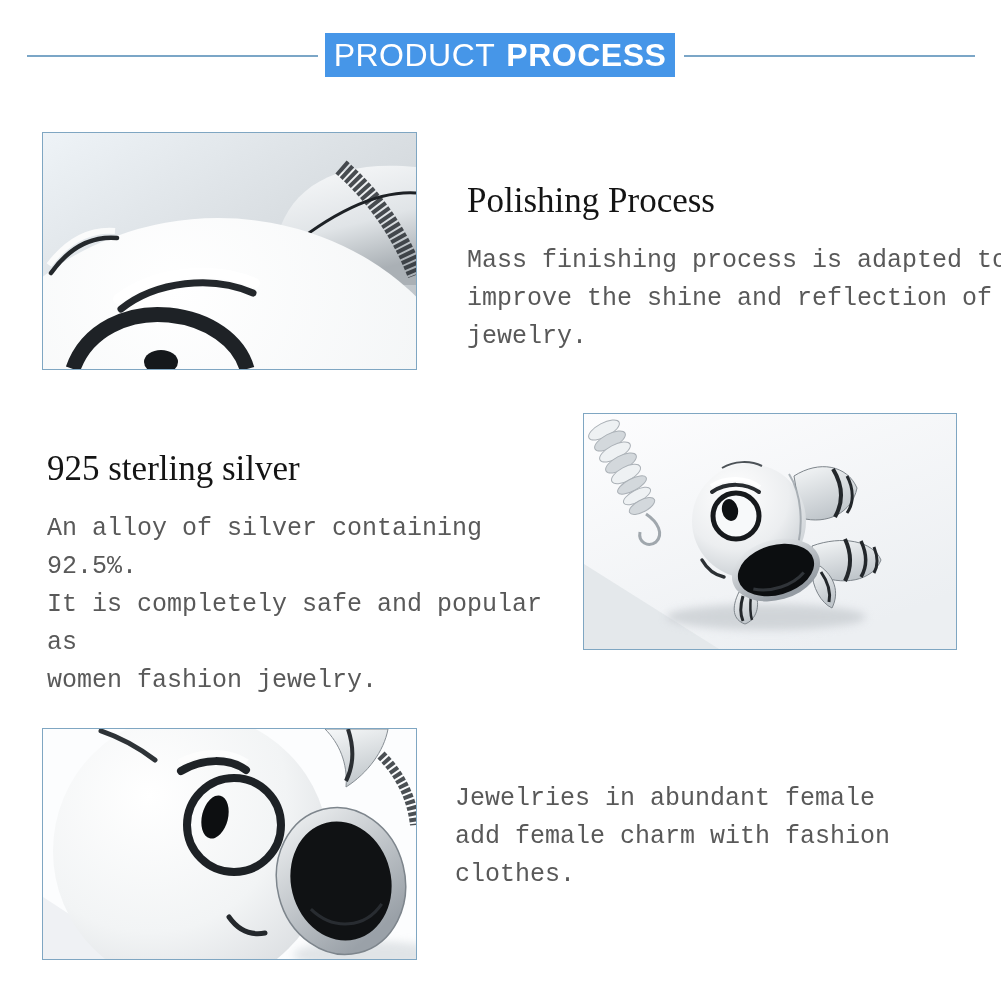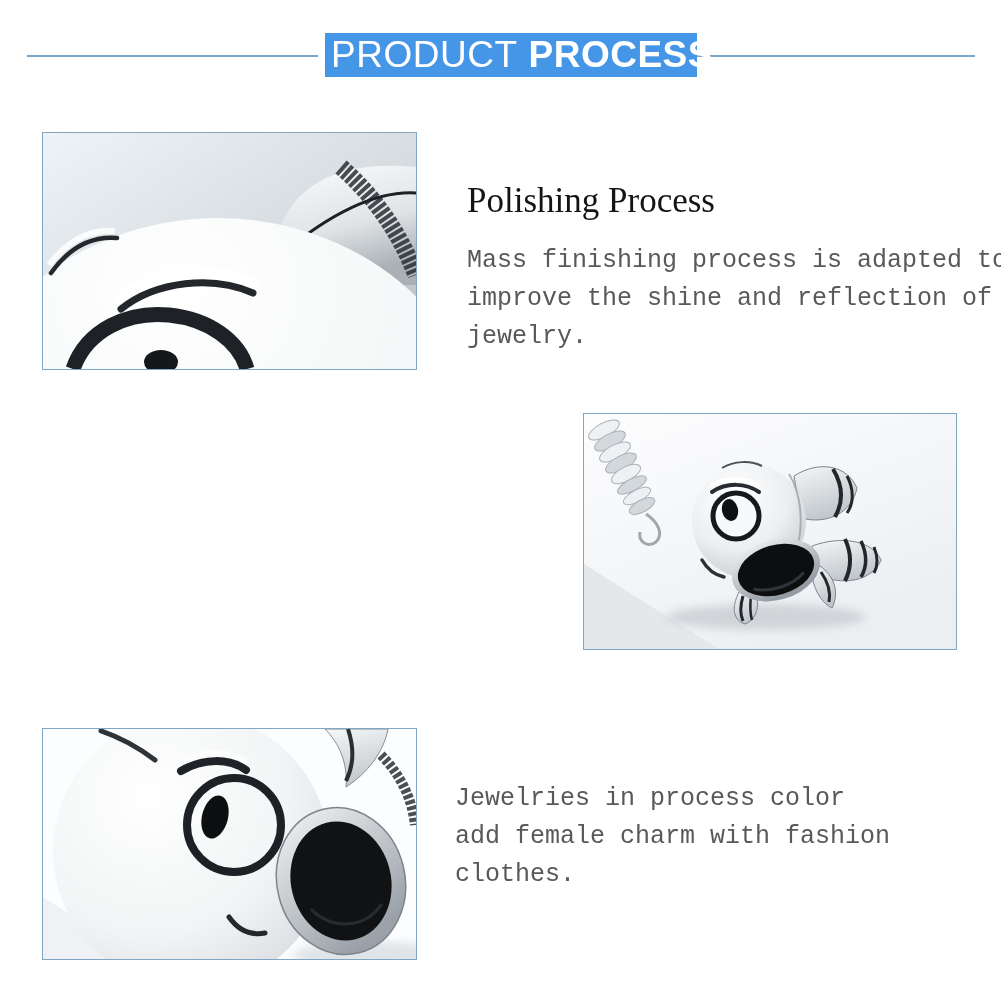--- a/index.html
+++ b/index.html
@@ -9,22 +9,22 @@
     font-family:"Liberation Serif", serif;
   }
   
   .hline { position:absolute; top:55px; height:2px; background:var(--line_blue,#7ba6c7); }
   .hline-left  { left:27px;  width:291px; }
   .hline-right { left:684px; width:291px; }
   .banner {
     position:absolute; left:325px; top:33px; width:350px; height:44px;
     background:var(--banner_blue,#4696e8); color:#ffffff;
     display:flex; align-items:center; justify-content:center;
-    font-family:"Liberation Sans", sans-serif; font-size:37px; letter-spacing:0.5px;
-    font-weight:400; user-select:none;padding-left:22px;
+    font-family:"Liberation Sans", sans-serif; font-size:32px; letter-spacing:0.5px;
+    font-weight:400; user-select:none;
   }
   .banner .bold { font-weight:700; margin-left:11px; }
   
   .photo { position:absolute; border:1px solid var(--photo_border,#7fa6c2); background:#fff; line-height:0; }
   .photo svg { display:block; }
   #photo1 { left:42px;  top:132px; }
   #photo2 { left:583px; top:413px; }
   #photo3 { left:42px;  top:728px; }
   
   .sec-text { position:absolute; }
@@ -94,20 +94,26 @@
       </g>
     </svg>
   </figure>
 
   <div class="sec-text" id="text1">
     <h2 class="sec-heading">Polishing Process</h2>
     <p class="sec-body">Mass finishing process is adapted to
 improve the shine and reflection of jewelry.</p>
   </div>
 
+  <div class="sec-text" id="text2">
+    <h2 class="sec-heading">925 sterling silver</h2>
+    <p class="sec-body">An alloy of silver containing 92.5%.
+It is completely safe and popular as
+women fashion jewelry.</p>
+  </div>
 
   <figure class="photo" id="photo2" style="margin:0" aria-label="Silver fish bead charm with big eye and black threading hole next to a snake chain">
     <svg viewBox="0 0 372 235" width="372" height="235">
       <defs>
         <linearGradient id="g2bg" x1="0" y1="0" x2="0.6" y2="1">
           <stop offset="0" stop-color="#fdfdfe"></stop>
             <stop offset="1" stop-color="#ecEFf2"></stop>
         </linearGradient>
         <radialGradient id="g2body" cx="0.38" cy="0.28" r="0.85">
           <stop offset="0" stop-color="#ffffff"></stop>
@@ -220,17 +226,17 @@
       <g transform="rotate(-14 298 152)">
         <ellipse cx="298" cy="152" rx="64" ry="74" fill="url(#g3rim)"></ellipse>
         <ellipse cx="298" cy="152" rx="64" ry="74" fill="none" stroke="#7d858c" stroke-width="1.5"></ellipse>
         <ellipse cx="298" cy="152" rx="50" ry="60" fill="#101214"></ellipse>
         <path d="M262,172 A50 60 0 0 0 332,184" stroke="#33383d" stroke-width="3" fill="none" opacity="0.7"></path>
       </g>
     </svg>
   </figure>
 
   <div class="sec-text" id="text3">
-    <p class="sec-body">Jewelries in process color
+    <p class="sec-body">Jewelries in abundant female
 add female charm with fashion clothes.</p>
   </div>
 
 </div>
 
 </body></html>

